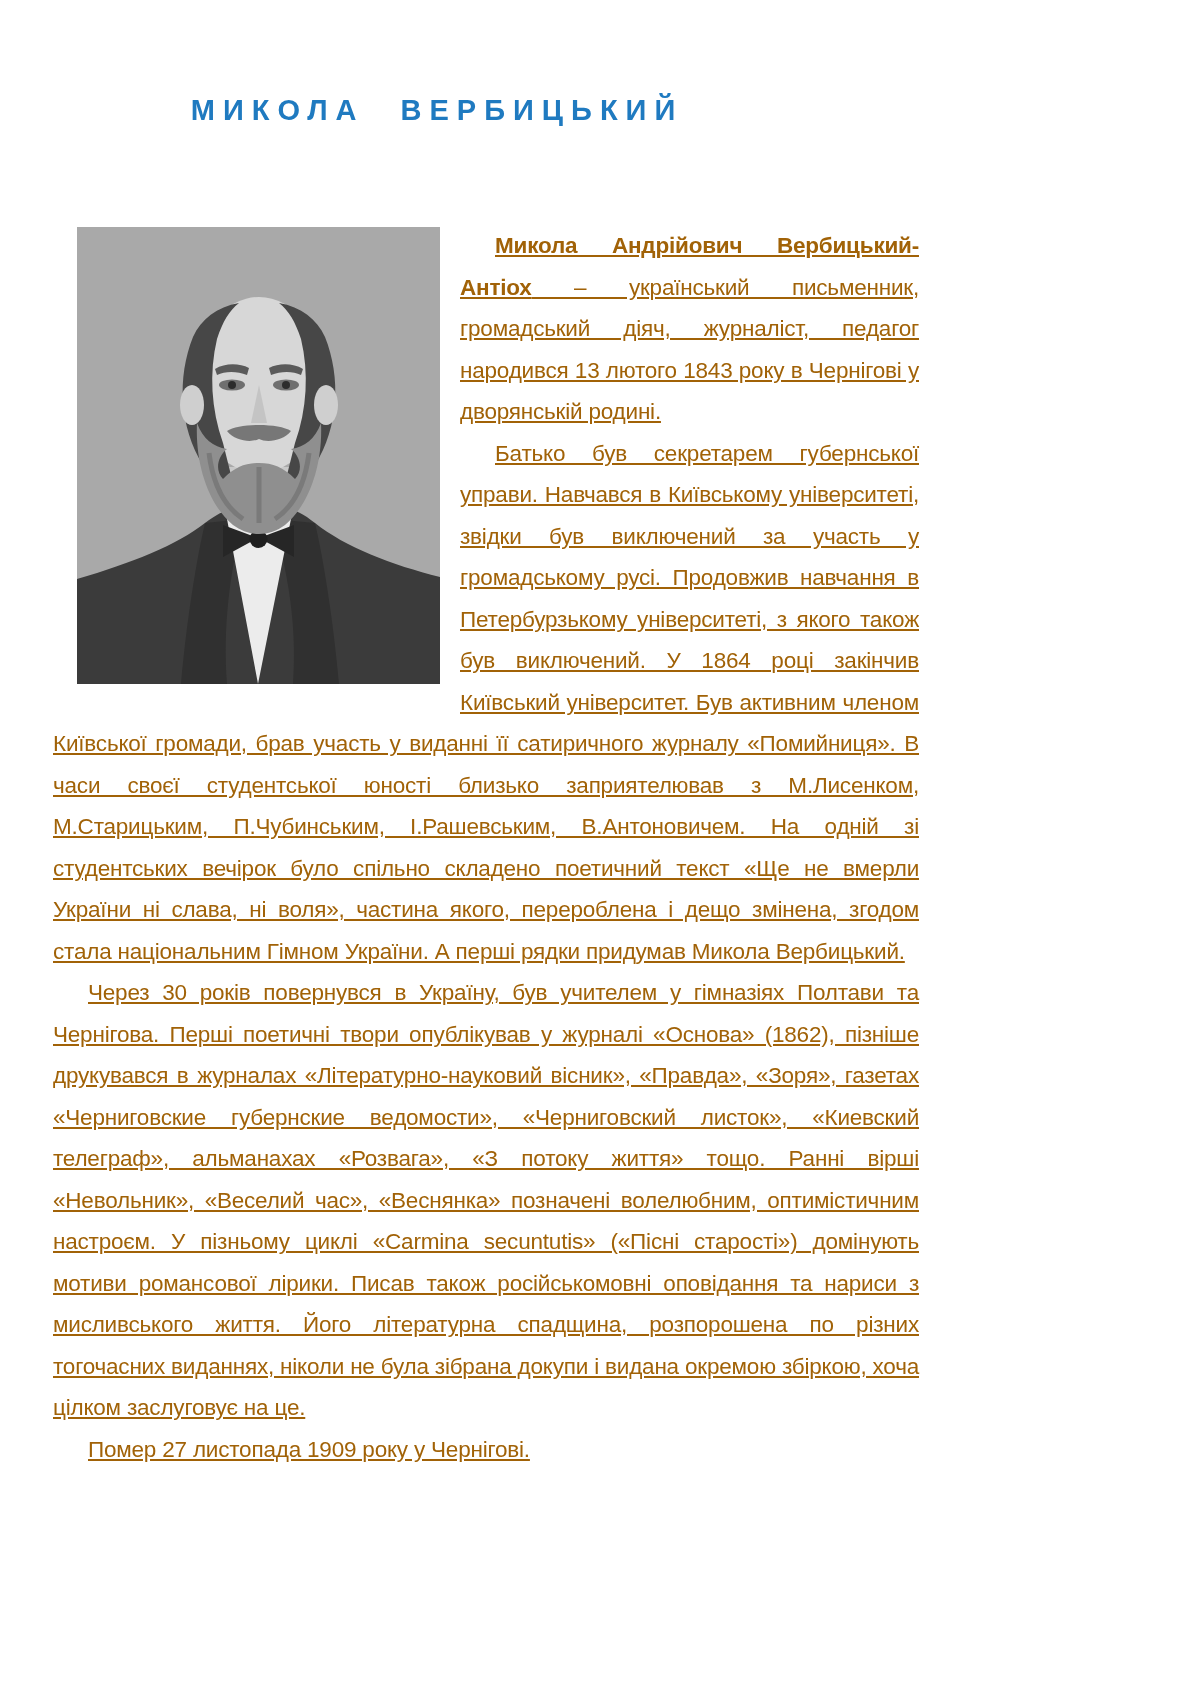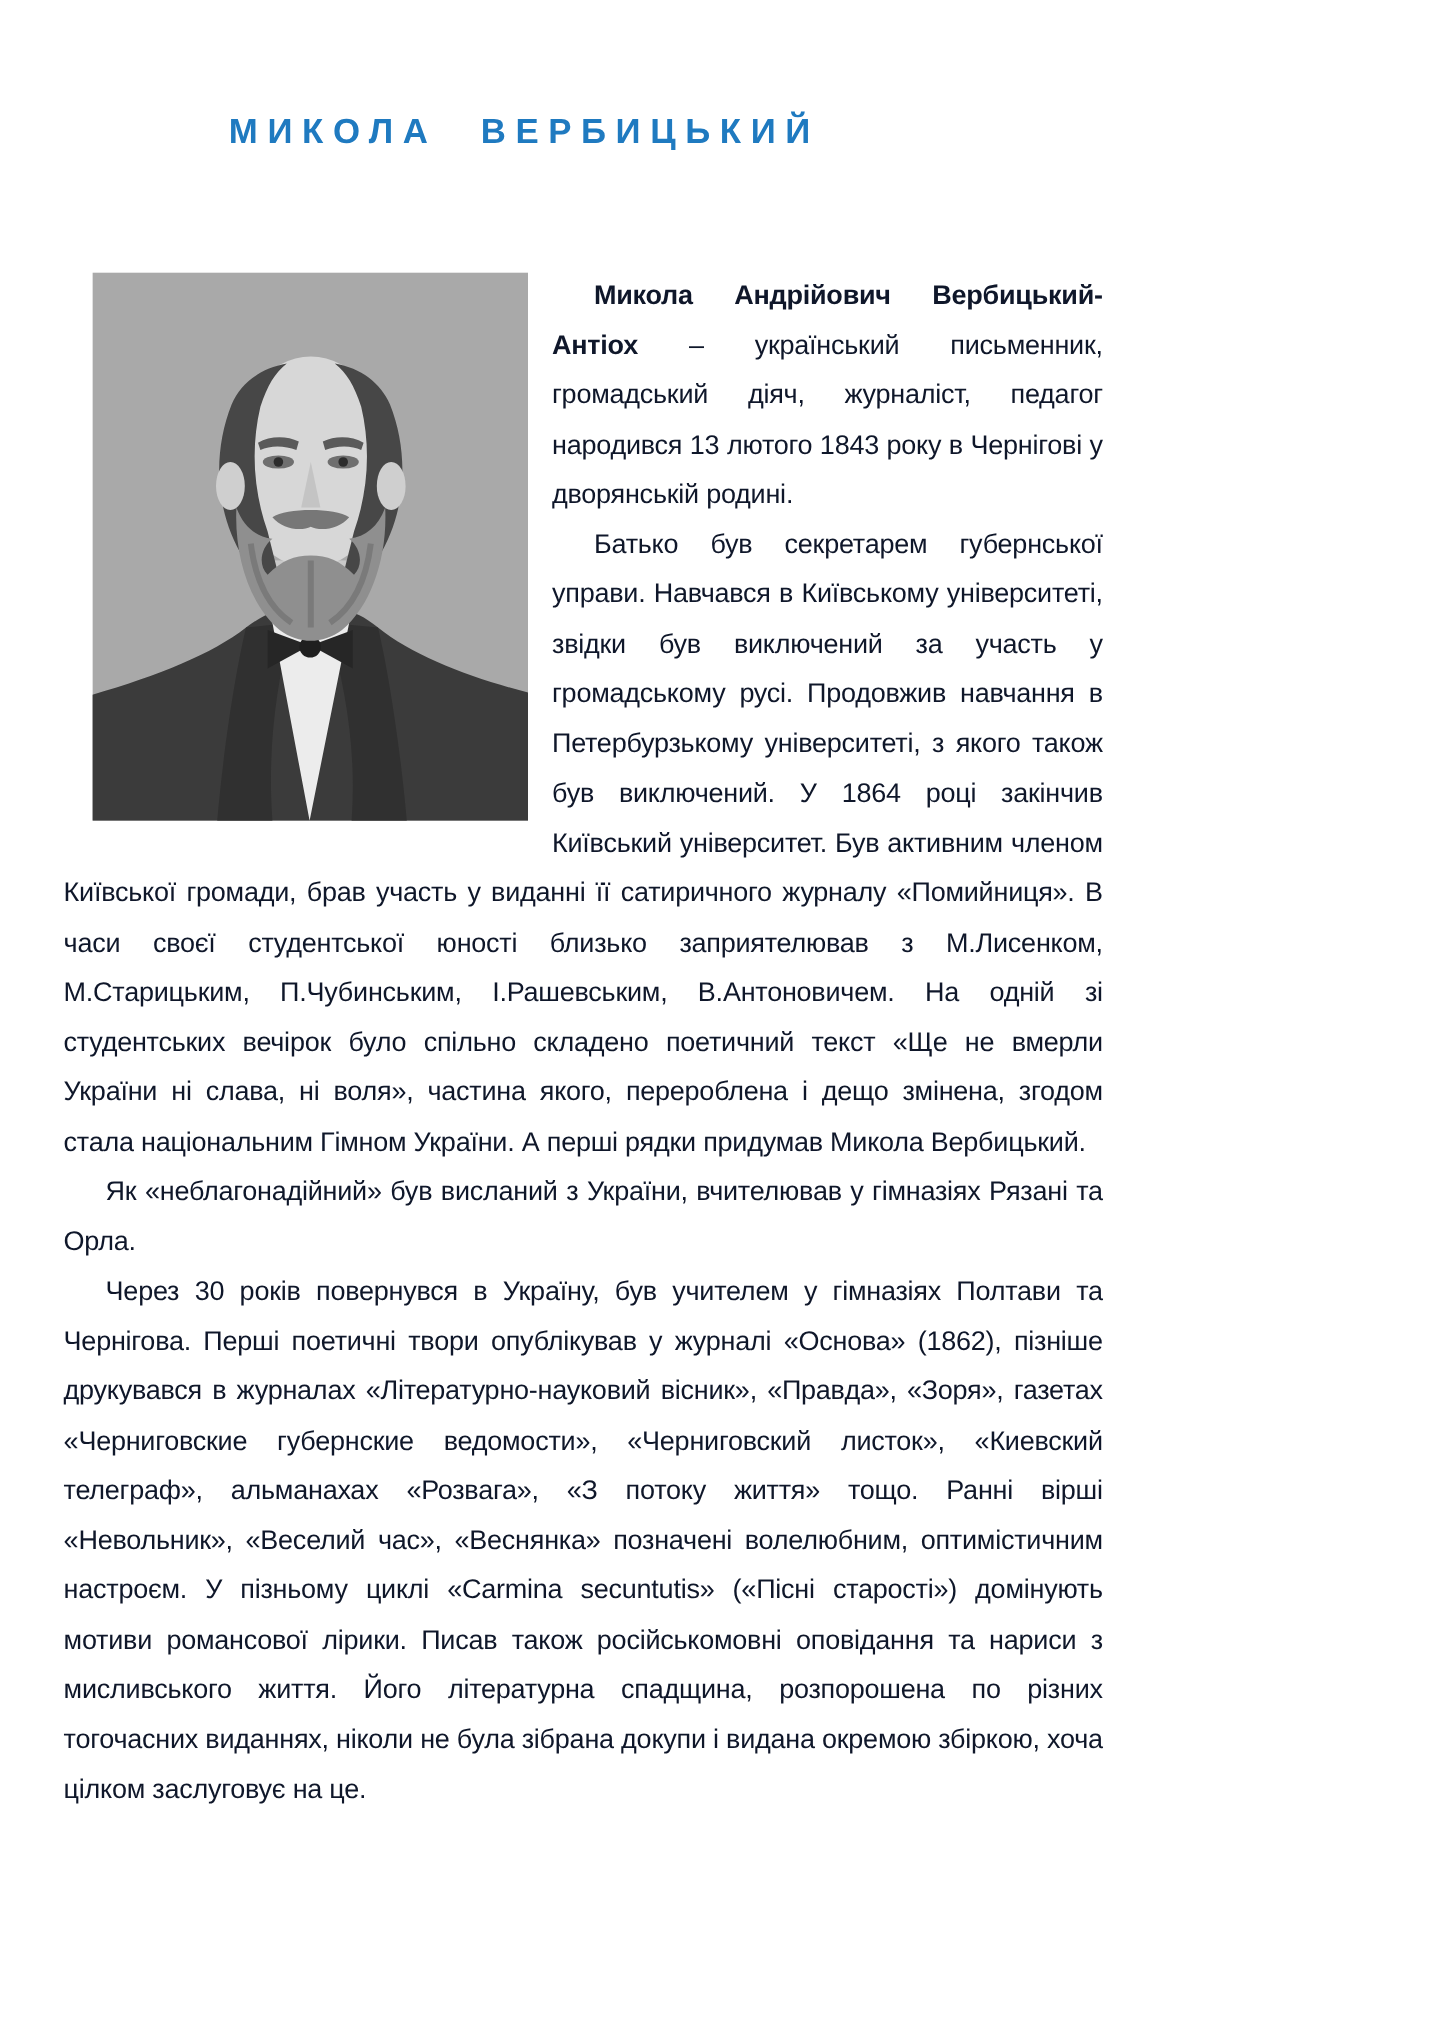--- a/index.html
+++ b/index.html
@@ -14,22 +14,23 @@
   }
   .title .w2{margin-left:36px;}
   .content{margin:95px 50px 0 53px;}
   .portrait{
     float:left;width:363px;height:457px;margin:2px 20px 8px 24px;
     display:block;
   }
   .portrait svg{display:block;width:100%;height:100%;}
   p.bodytext{
     margin:0;text-align:justify;text-indent:35px;
-    font-size:22.5px;line-height:41.5px;color:#0f172a;
+    font-size:22.5px;line-height:41.5px;color:#a16207;
     letter-spacing:-0.2px;
+    text-decoration:underline;
   }
   p.bodytext .b{font-weight:bold;}
 </style>
 </head>
 <body>
 
 <div class="page">
 
   <h1 class="title" style="color: rgb(31, 122, 192);"><span class="w1">МИКОЛА</span><span class="w2">ВЕРБИЦЬКИЙ</span></h1>
 
@@ -86,20 +87,20 @@
                  M182 240 C182 264 182 282 182 296" stroke="#7a7a7a" stroke-width="5" fill="none"></path>
 
         <path d="M150 204 C162 196 202 196 214 204 C206 214 190 216 182 212 C174 216 158 214 150 204 Z" fill="#777777"></path>
       </svg>
     </span>
 
     <p class="bodytext"><span class="b">Микола Андрійович Вербицький-Антіох</span><span> – український письменник, громадський діяч, журналіст, педагог народився 13 лютого 1843 року в Чернігові у дворянській родині.</span></p>
 
     <p class="bodytext">Батько був секретарем губернської управи. Навчався в Київському університеті, звідки був виключений за участь у громадському русі. Продовжив навчання в Петербурзькому університеті, з якого також був виключений. У 1864 році закінчив Київський університет. Був активним членом Київської громади, брав участь у виданні її сатиричного журналу «Помийниця». В часи своєї студентської юності близько заприятелював з М.Лисенком, М.Старицьким, П.Чубинським, І.Рашевським, В.Антоновичем. На одній зі студентських вечірок було спільно складено поетичний текст «Ще не вмерли України ні слава, ні воля», частина якого, перероблена і дещо змінена, згодом стала національним Гімном України. А перші рядки придумав Микола Вербицький.</p>
 
-    <p class="bodytext">Як «неблагонадійний» був висланий з України, вчителював у гімназіях Рязані та Орла.</p>
 
     <p class="bodytext">Через 30 років повернувся в Україну, був учителем у гімназіях Полтави та Чернігова. Перші поетичні твори опублікував у журналі «Основа» (1862), пізніше друкувався в журналах «Літературно-науковий вісник», «Правда», «Зоря», газетах «Черниговские губернские ведомости», «Черниговский листок», «Киевский телеграф», альманахах «Розвага», «З потоку життя» тощо. Ранні вірші «Невольник», «Веселий час», «Веснянка» позначені волелюбним, оптимістичним настроєм. У пізньому циклі «Carmina secuntutis» («Пісні старості») домінують мотиви романсової лірики. Писав також російськомовні оповідання та нариси з мисливського життя. Його літературна спадщина, розпорошена по різних тогочасних виданнях, ніколи не була зібрана докупи і видана окремою збіркою, хоча цілком заслуговує на це.</p>
 
 
+    <p class="bodytext">Помер 27 листопада 1909 року у Чернігові.</p>
 
   </div>
 </div>
 
 </body></html>

